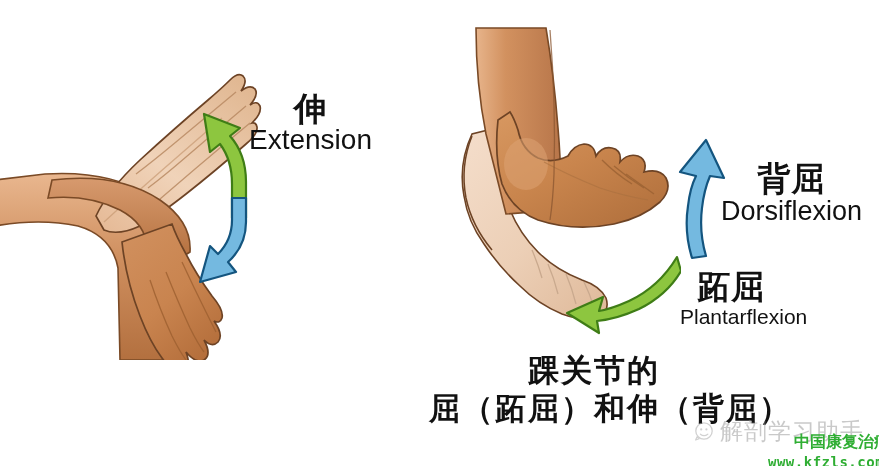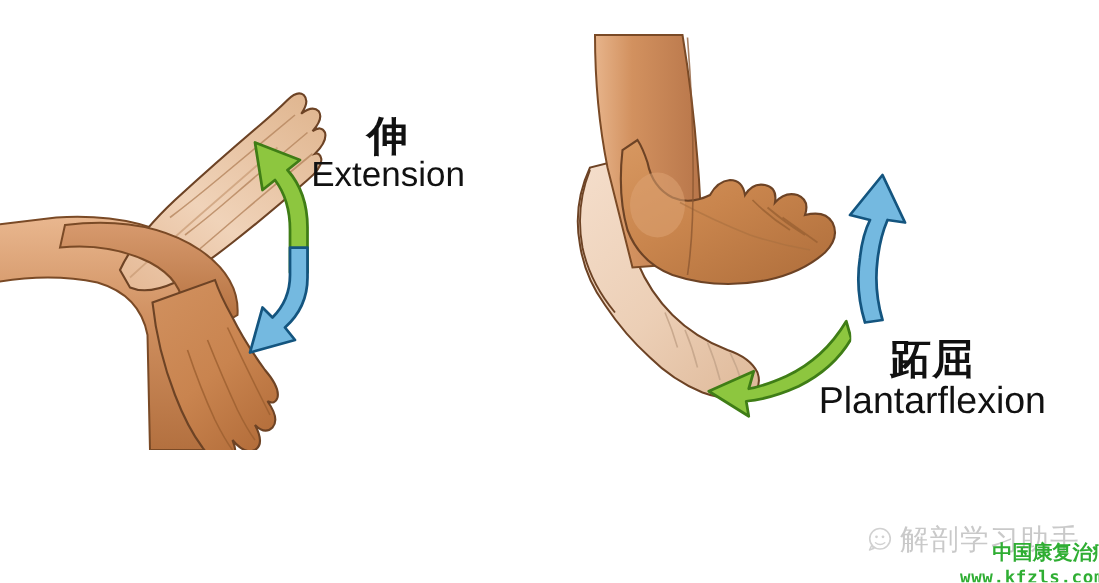--- a/index.html
+++ b/index.html
@@ -45,21 +45,21 @@
   #caption-wrist { left: 59px; top: 380px; }
   #caption-wrist .cn { font-size: 31px; letter-spacing: 2px; }
 
   
   #lbl-dorsiflexion { left: 721px; top: 162px; text-align: center; }
   #lbl-dorsiflexion .cn { font-size: 33px; display: block; }
   #lbl-dorsiflexion .en { font-size: 27px; display: block; margin-top: 2px; }
 
   #lbl-plantarflexion { left: 655px; top: 270px; text-align: center; }
   #lbl-plantarflexion .cn { font-size: 33px; display: block; }
-  #lbl-plantarflexion .en { font-size: 30px; display: block; margin-top: 2px; }
+  #lbl-plantarflexion .en { font-size: 21px; display: block; margin-top: 2px; margin-left: 25px; }
 
   #caption-ankle { left: 429px; top: 352px; text-align: center; width: 330px; }
   #caption-ankle .cn { font-size: 31px; display: block; letter-spacing: 2px; line-height: 1.22; }
 
   
   #watermark {
     position: absolute;
     left: 694px;
     top: 414px;
     width: 182px;
@@ -246,26 +246,34 @@
   <svg class="art" style="left:662px; top:136px;" width="80" height="124" viewBox="0 0 80 124">
     <path d="M 30 122 Q 22 96 26 70 Q 28 52 34 40 L 18 36 L 44 4 L 62 42 L 48 40
              Q 42 54 40 72 Q 37 96 44 120 Z" fill="#74B9E0" stroke="#14557f" stroke-width="2.2" stroke-linejoin="round"></path>
   </svg>
 
   <svg class="art" style="left:565px; top:253px;" width="116" height="82" viewBox="0 0 116 82">
     <path d="M 112 4 Q 94 34 64 48 Q 46 56 34 58 L 38 44 L 2 60 L 34 80 L 32 68
              Q 52 66 74 56 Q 102 42 116 18 Z" fill="#8DC63F" stroke="#3f7d16" stroke-width="2.2" stroke-linejoin="round"></path>
   </svg>
 
+  <div class="label-block" id="lbl-dorsiflexion">
+    <span class="cn">背屈</span>
+    <span class="en">Dorsiflexion</span>
+  </div>
 
   <div class="label-block" id="lbl-plantarflexion">
     <span class="cn">跖屈</span>
     <span class="en">Plantarflexion</span>
   </div>
 
+  <div class="label-block" id="caption-ankle">
+    <span class="cn">踝关节的</span>
+    <span class="cn">屈（跖屈）和伸（背屈）</span>
+  </div>
 
   <div id="watermark">
     <div id="wm-row">
       <svg id="wm-chat-icon" width="22" height="22" viewBox="0 0 22 22">
         <circle cx="10" cy="10" r="8.2" fill="none" stroke="#9a9a9a" stroke-width="1.3"></circle>
         <circle cx="7.2" cy="8.4" r="1.1" fill="#9a9a9a"></circle>
         <circle cx="12.4" cy="8.4" r="1.1" fill="#9a9a9a"></circle>
         <path d="M 6.4 13.2 Q 10 16 13.8 13.2" fill="none" stroke="#9a9a9a" stroke-width="1.2" stroke-linecap="round"></path>
         <path d="M 3.2 15.6 L 1.6 19 L 5.2 17.6 Z" fill="none" stroke="#9a9a9a" stroke-width="1.2" stroke-linejoin="round"></path>
       </svg>

